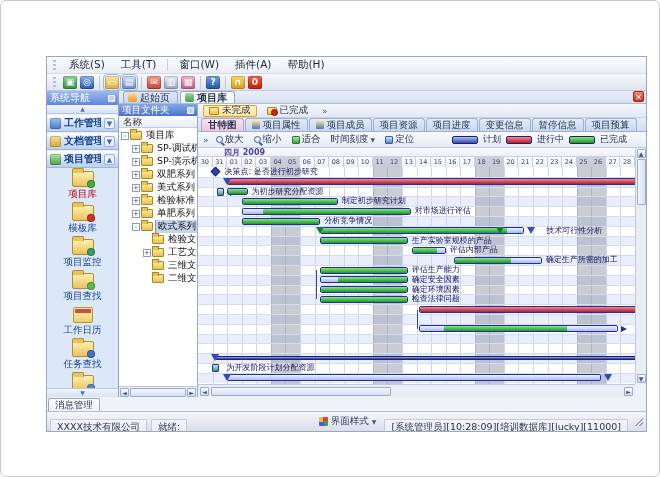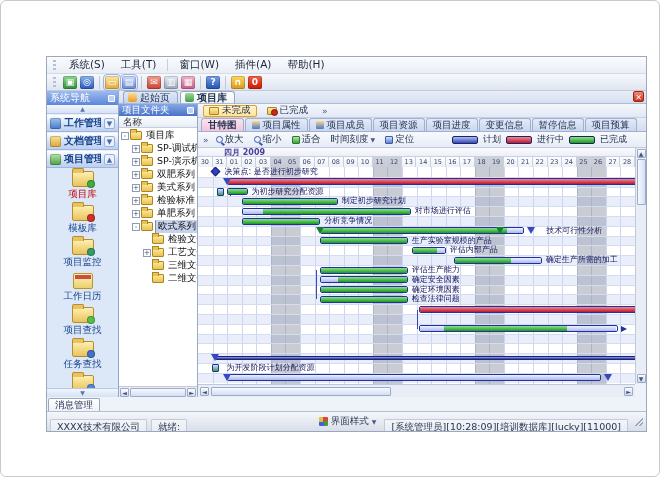--- a/index.html
+++ b/index.html
@@ -326,28 +326,28 @@
             </span>
             <span class="ilabel">模板库</span>
           </div>
           <div class="nav-item">
             <span class="big-folder">
               <span class="badge b-chart"></span>
             </span>
             <span class="ilabel">项目监控</span>
           </div>
           <div class="nav-item">
-            <span class="icon-calendar"></span>
-            <span class="ilabel">工作日历</span>
-          </div>
-          <div class="nav-item">
             <span class="big-folder">
               <span class="badge b-find"></span>
             </span>
             <span class="ilabel">项目查找</span>
+          </div>
+          <div class="nav-item">
+            <span class="icon-calendar"></span>
+            <span class="ilabel">工作日历</span>
           </div>
           <div class="nav-item">
             <span class="big-folder">
               <span class="badge b-task"></span>
             </span>
             <span class="ilabel">任务查找</span>
           </div>
           <div class="nav-item">
             <span class="big-folder">
               <span class="badge b-mag"></span>

